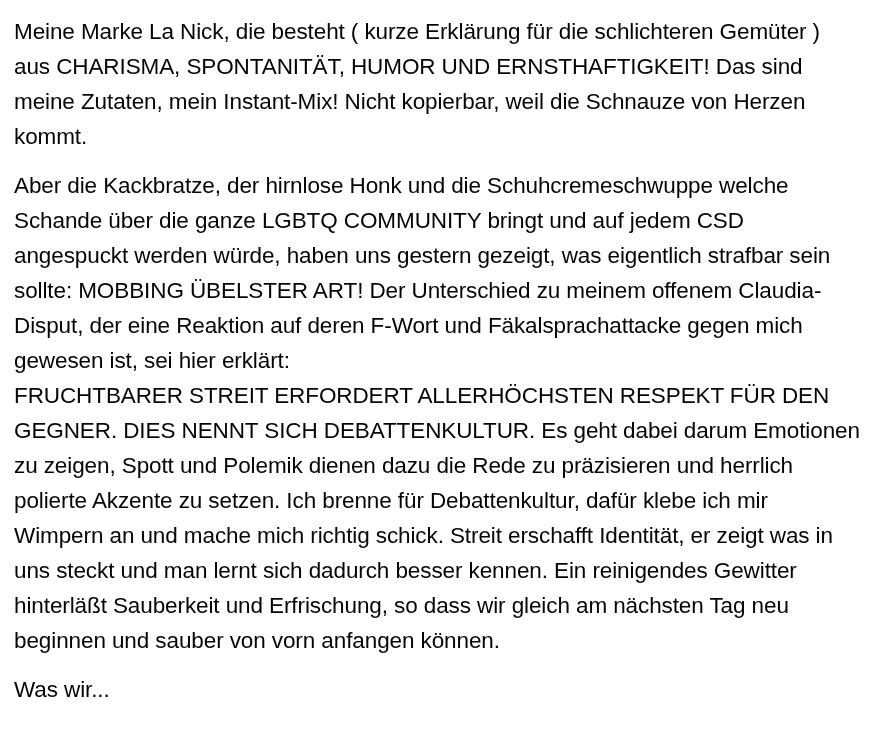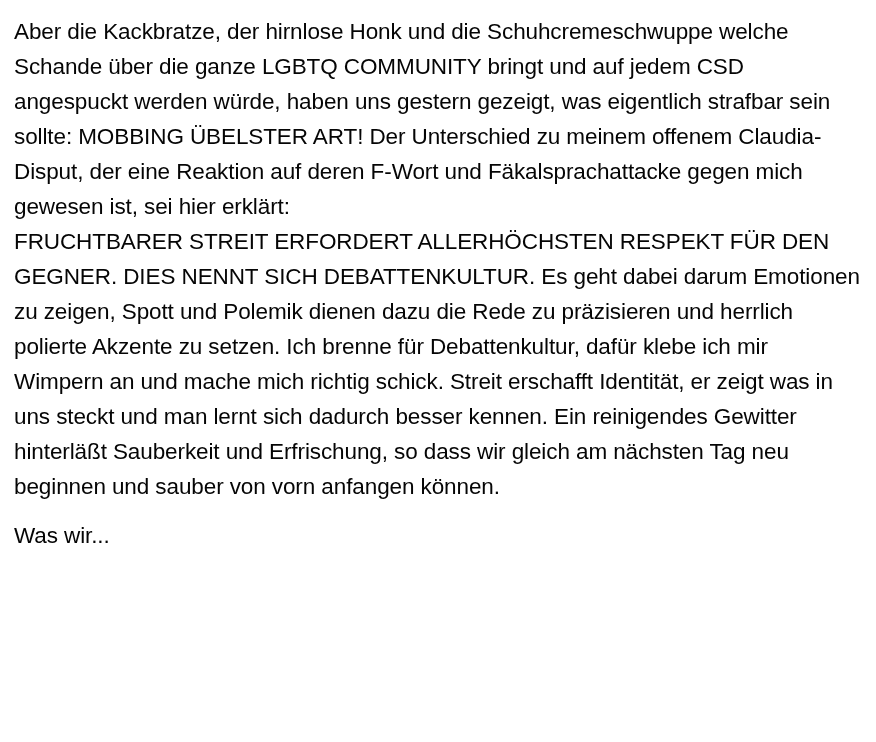--- a/index.html
+++ b/index.html
@@ -33,16 +33,17 @@
     margin-bottom: 0;
   }
   .clipped {
     overflow: hidden;
   }
 </style>
 </head>
 <body>
 
 <div class="post-body clipped">
+  <p class="para">Meine Marke La Nick, die besteht ( kurze Erklärung für die schlichteren Gemüter ) aus CHARISMA, SPONTANITÄT, HUMOR UND ERNSTHAFTIGKEIT! Das sind meine Zutaten, mein Instant-Mix! Nicht kopierbar, weil die Schnauze von Herzen kommt.</p>
   <p class="para">Aber die Kackbratze, der hirnlose Honk und die Schuhcremeschwuppe welche Schande über die ganze LGBTQ COMMUNITY bringt und auf jedem CSD angespuckt werden würde, haben uns gestern gezeigt, was eigentlich strafbar sein sollte: MOBBING ÜBELSTER ART! Der Unterschied zu meinem offenem Claudia-Disput, der eine Reaktion auf deren F-Wort und Fäkalsprachattacke gegen mich gewesen ist, sei hier erklärt:
 FRUCHTBARER STREIT ERFORDERT ALLERHÖCHSTEN RESPEKT FÜR DEN GEGNER. DIES NENNT SICH DEBATTENKULTUR. Es geht dabei darum Emotionen zu zeigen, Spott und Polemik dienen dazu die Rede zu präzisieren und herrlich polierte Akzente zu setzen. Ich brenne für Debattenkultur, dafür klebe ich mir Wimpern an und mache mich richtig schick. Streit erschafft Identität, er zeigt was in uns steckt und man lernt sich dadurch besser kennen. Ein reinigendes Gewitter hinterläßt Sauberkeit und Erfrischung, so dass wir gleich am nächsten Tag neu beginnen und sauber von vorn anfangen können.</p>
   <p class="para">Was wir...</p>
 </div>
 
 </body></html>

